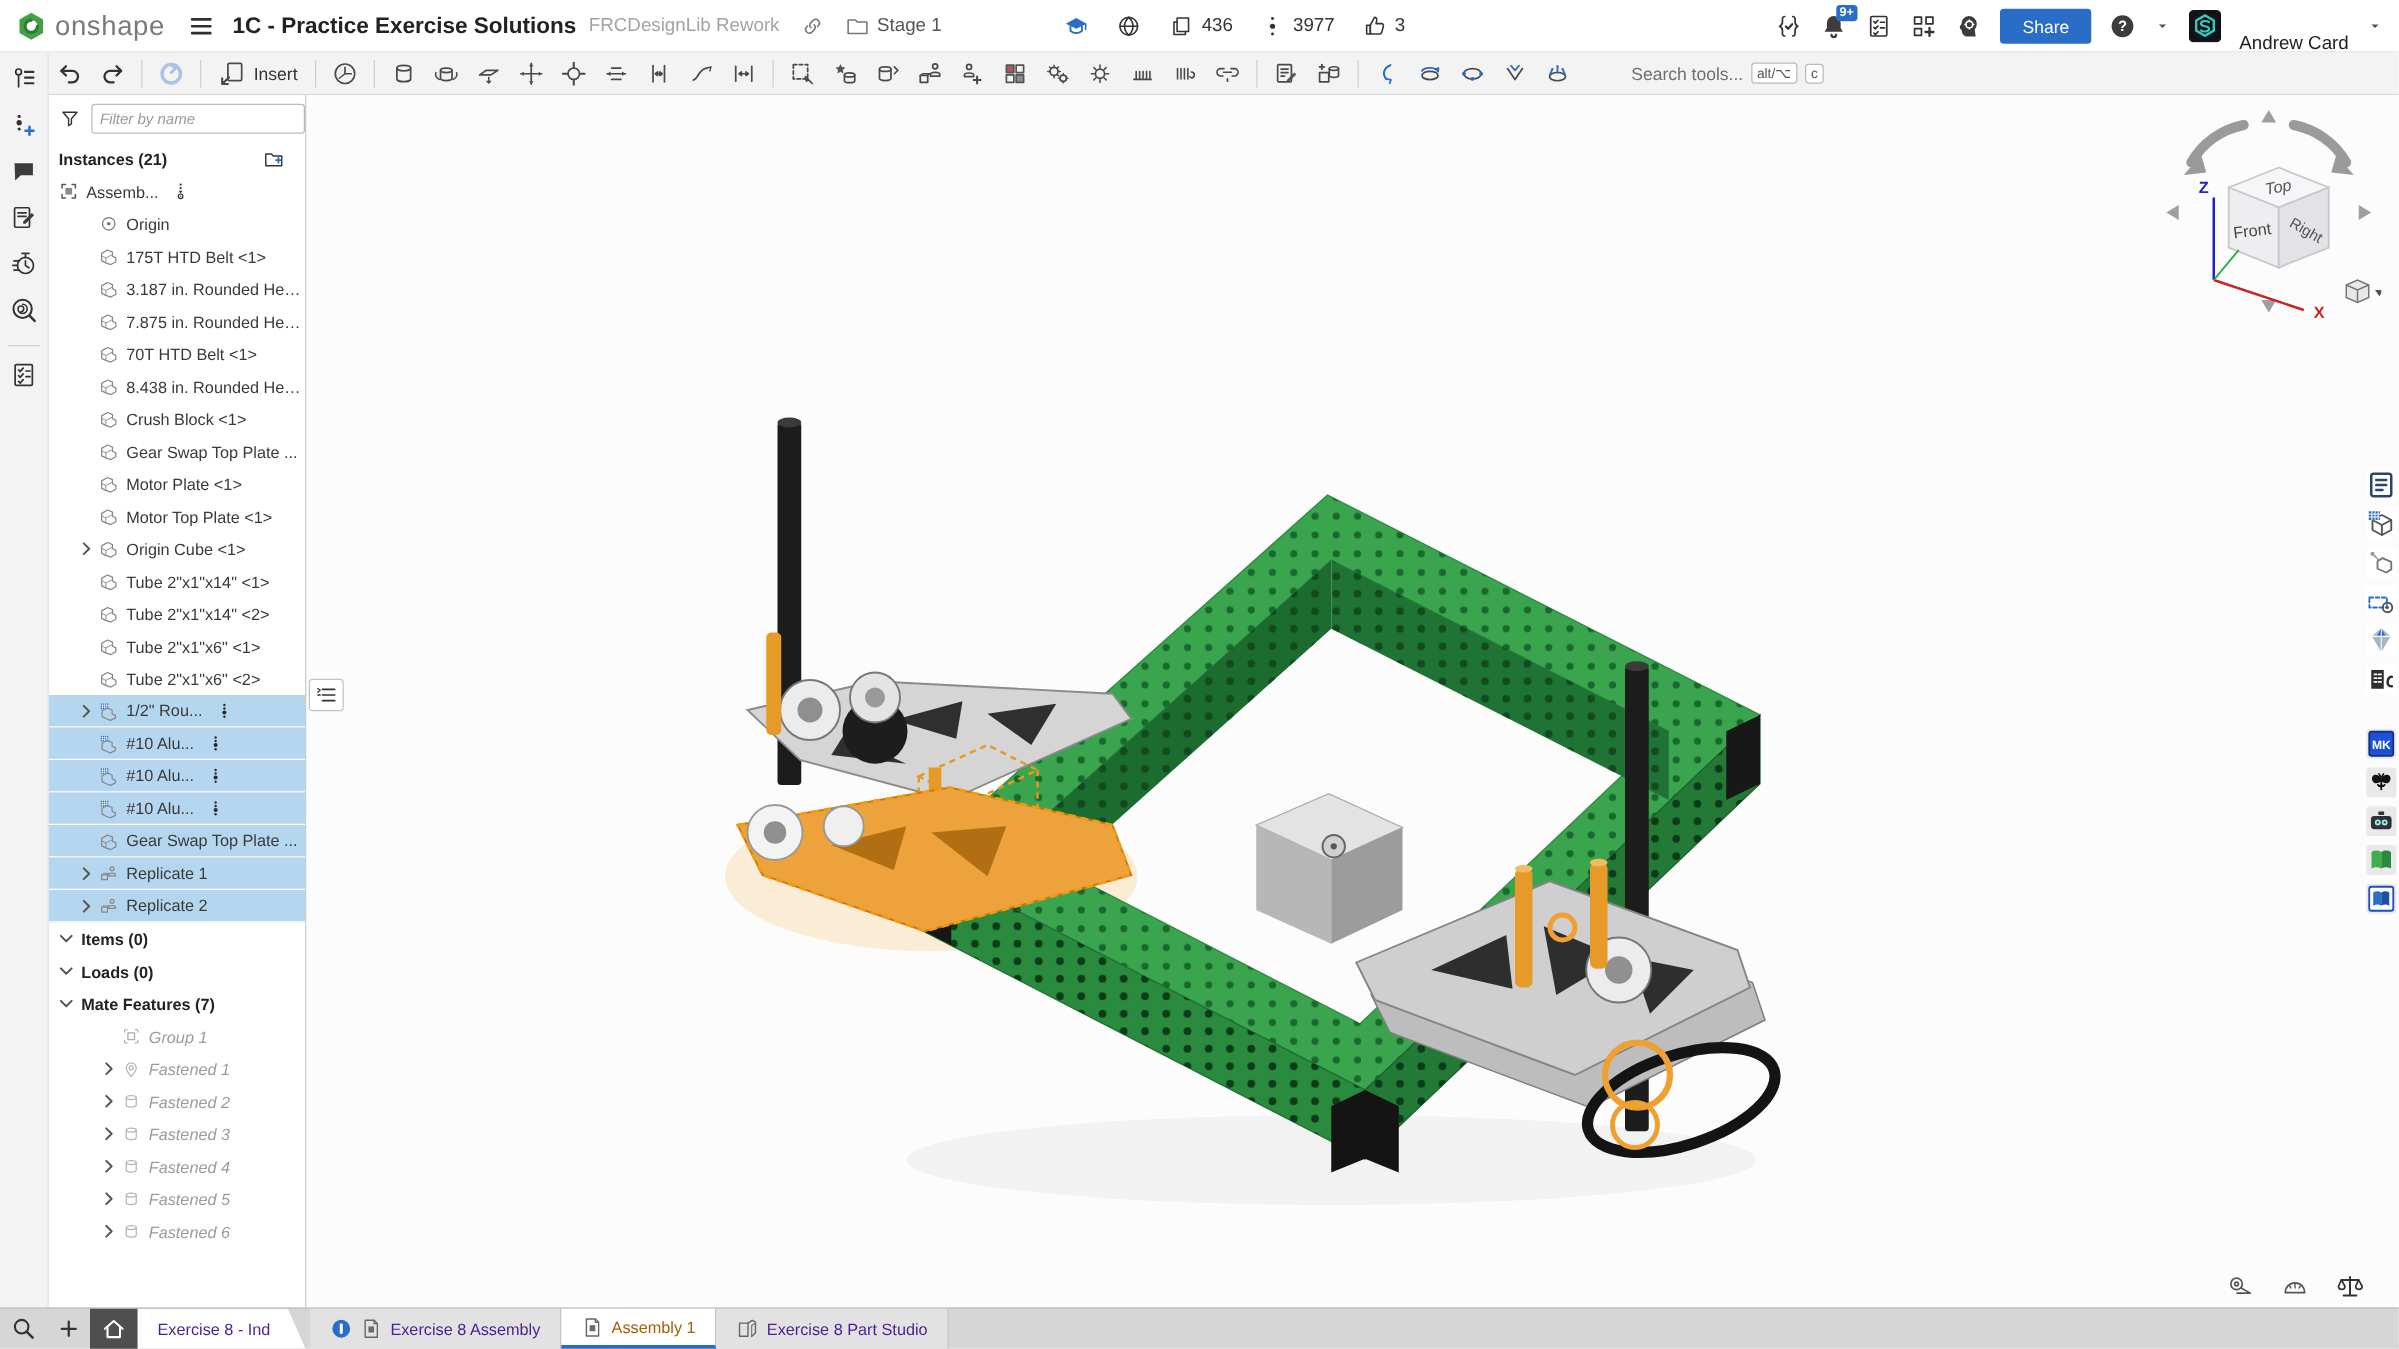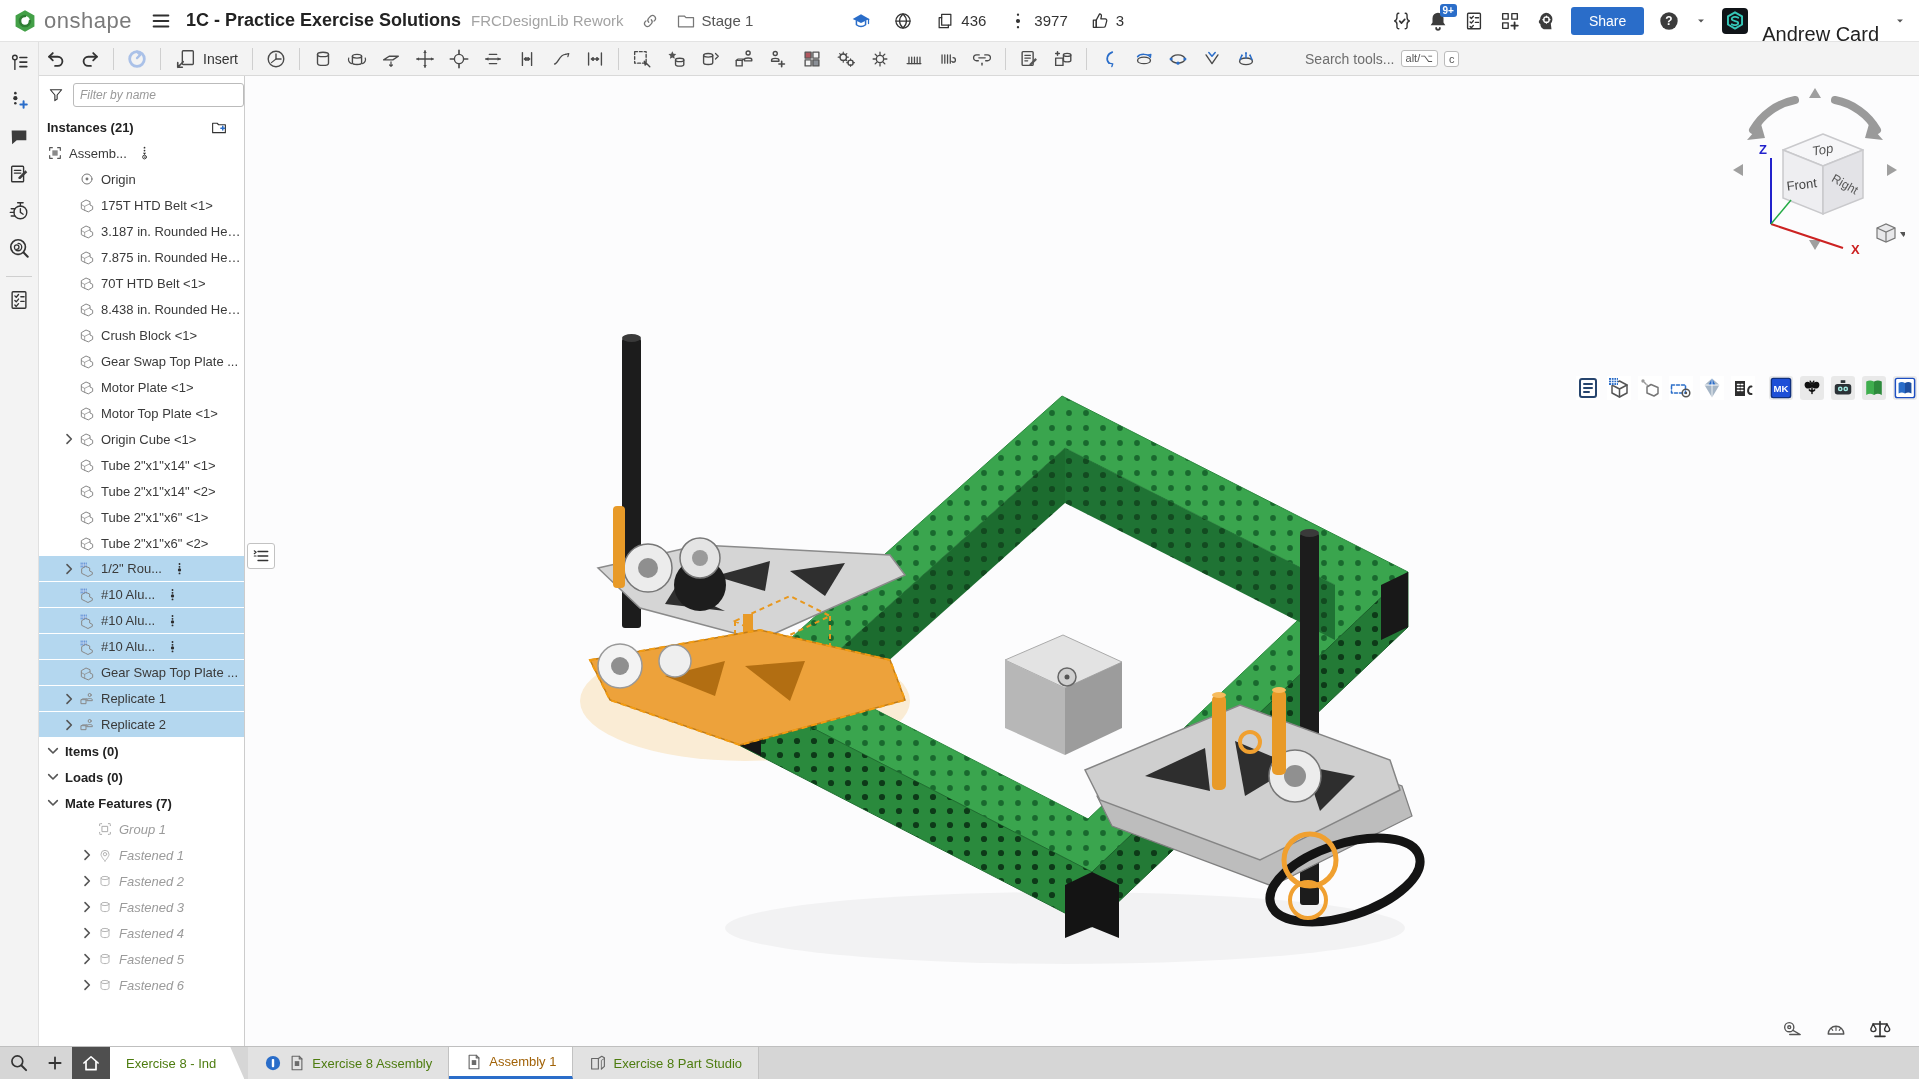--- a/index.html
+++ b/index.html
@@ -18,21 +18,21 @@
   .ws-label { font-size:15px; color:#555; margin-left:6px; }
   #doc-stats { display:flex; align-items:center; margin-left:80px; gap:4px; }
   .stat { display:flex; align-items:center; margin-left:18px; }
   .stat .icon { width:20px; height:20px; }
   .stat .val { font-size:15px; color:#333; margin-left:6px; }
   #topbar-right { display:flex; align-items:center; margin-left:auto; margin-right:12px; gap:14px; }
   .tr-ico { width:22px; height:22px; position:relative; cursor:pointer; }
   .badge { position:absolute; top:-6px; right:-8px; background:#2a6dc9; color:#fff; font-size:10px; font-weight:bold; padding:1px 3px; border-radius:3px; }
   .share-btn { background:#2a6dc9; color:#fff; font-size:14px; border:none; border-radius:3px; padding:6px 18px; cursor:pointer; }
   .avatar { width:26px; height:26px; border-radius:4px; overflow:hidden; }
-  .user-name { font-size:20px; color:#222;margin-top:28px; }
+  .user-name { font-size:15px; color:#222;margin-top:28px; }
   .caret { width:14px; height:14px; }
 
   
   #toolbar { position:absolute; left:39px; top:42px; width:1880px; height:34px; background:#f3f3f3; border-bottom:1px solid #d9d9d9; display:flex; align-items:center; z-index:25; }
   .t-ico { width:30px; height:26px; padding:2px 4px; margin:0 2px; cursor:pointer; border-radius:2px; }
   .tsep { width:1px; height:22px; background:#cfcfcf; margin:0 6px; }
   #insert-btn { display:flex; align-items:center; gap:6px; padding:3px 8px; cursor:pointer; }
   #insert-btn .icon { width:22px; height:22px; }
   #insert-btn span.lbl { font-size:14px; color:#333; }
   #search-tools { display:flex; align-items:center; margin-left:14px; cursor:text; }
@@ -67,38 +67,38 @@
   .row.sel { background:#b4d7ef; border-bottom:1px solid #fff; }
   #panel-toggle { position:absolute; left:247px; top:543px; width:28px; height:26px; background:#fff; border:1px solid #c2c2c2; border-radius:3px; display:flex; align-items:center; justify-content:center; z-index:22; cursor:pointer; }
   #panel-toggle .icon { width:18px; height:18px; }
 
   
   #viewport { position:absolute; left:245px; top:76px; width:1674px; height:970px; background:#fcfcfd; }
   #scene { position:absolute; inset:0; }
   
   #viewcube { position:absolute; top:6px; right:14px; width:180px; height:175px; }
   
-  #right-rail { position:absolute; right:2px; top:300px; display:flex; flex-direction:row; gap:7px; align-items:flex-start; }
+  #right-rail { position:absolute; right:2px; top:300px; display:flex; flex-direction:column; gap:7px; align-items:flex-start; }
   .rr-ico { width:24px; height:24px; cursor:pointer; background:#fff; }
   .rr-ico.tile { background:#e9e9e9; border-radius:3px; padding:1px; }
   .rr-gap { height:14px; }
   
   #measure-row { position:absolute; right:28px; bottom:6px; display:flex; gap:22px; }
   #measure-row .icon { width:22px; height:22px; cursor:pointer; }
 
   
   #tabbar { position:absolute; left:0; bottom:0; width:1919px; height:33px; background:#d6d6d6; border-top:1px solid #bfbfbf; display:flex; align-items:stretch; z-index:30; }
   #tab-search { width:38px; display:flex; align-items:center; justify-content:center; cursor:pointer; }
   #tab-search .icon { width:20px; height:20px; }
   #tab-plus { width:34px; display:flex; align-items:center; justify-content:center; cursor:pointer; }
   #tab-plus .icon { width:18px; height:18px; }
   #tab-home { width:38px; background:#4f4f4f; display:flex; align-items:center; justify-content:center; cursor:pointer; }
   #tab-home .icon svg { stroke:#fff; }
   #tab-home .icon { width:20px; height:20px; }
-  .tab { display:flex; align-items:center; padding:0 16px; gap:6px; font-size:13px; color:#4d7c0f; background:#e2e2e2; border-right:1px solid #c2c2c2; cursor:pointer; white-space:nowrap; }
+  .tab { display:flex; align-items:center; padding:0 16px; gap:6px; font-size:13px; color:#4c1d95; background:#e2e2e2; border-right:1px solid #c2c2c2; cursor:pointer; white-space:nowrap; }
   .tab .icon { width:18px; height:18px; }
   .tab.doc-slant { background:#fff; clip-path:polygon(0 0, calc(100% - 14px) 0, 100% 100%, 0 100%); padding-right:28px; margin-right:4px; border-right:none; }
   .tab.active { background:#fff; border-bottom:3px solid #2a6dc9; color:#a16207; }
 </style>
 </head>
 <body>
 
 <div id="topbar">
   <span class="icon logo-mark">
       <svg viewBox="0 0 24 24">

